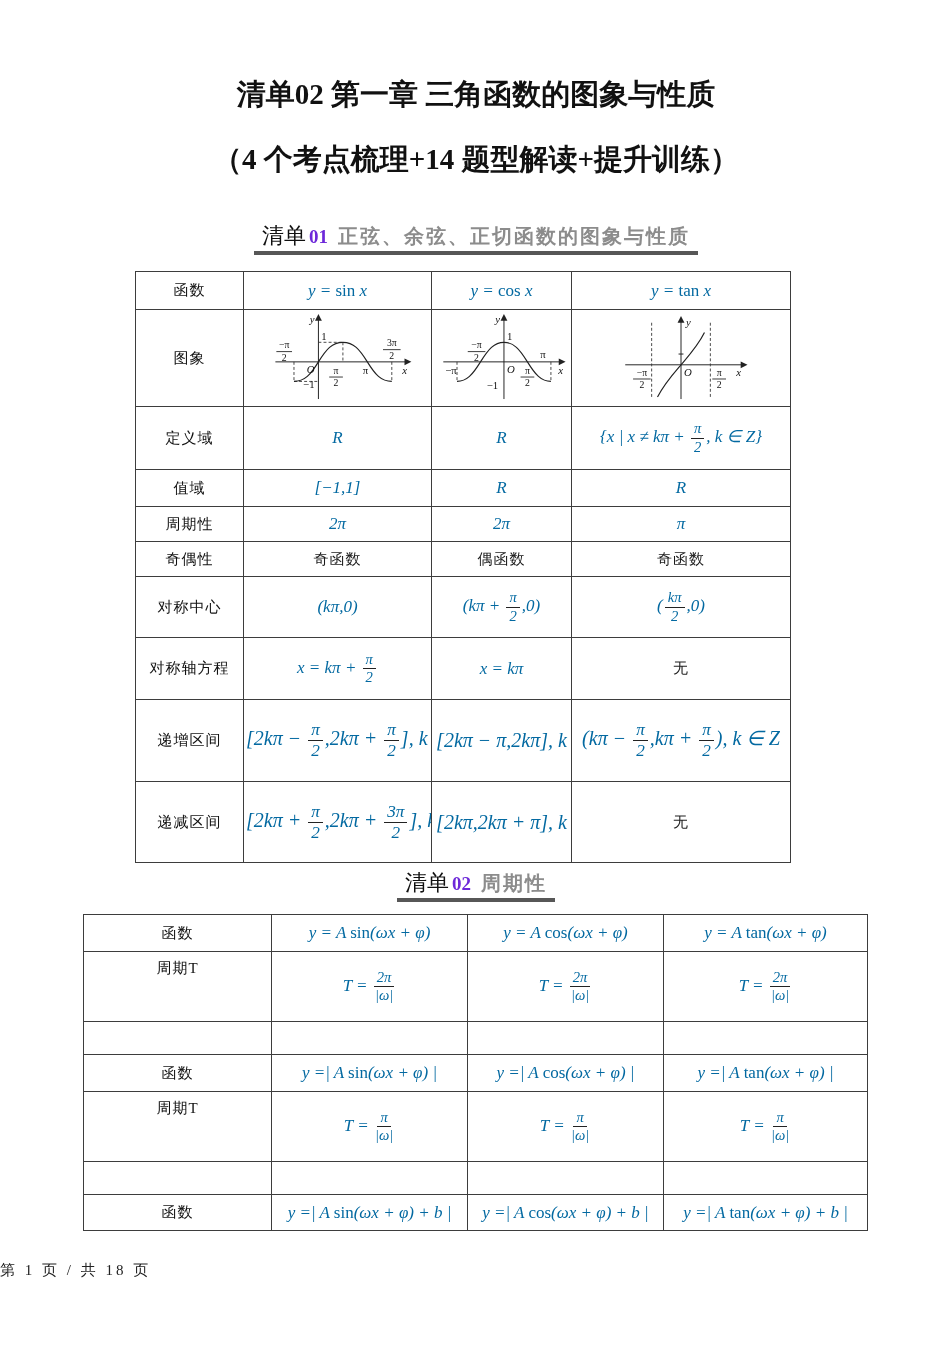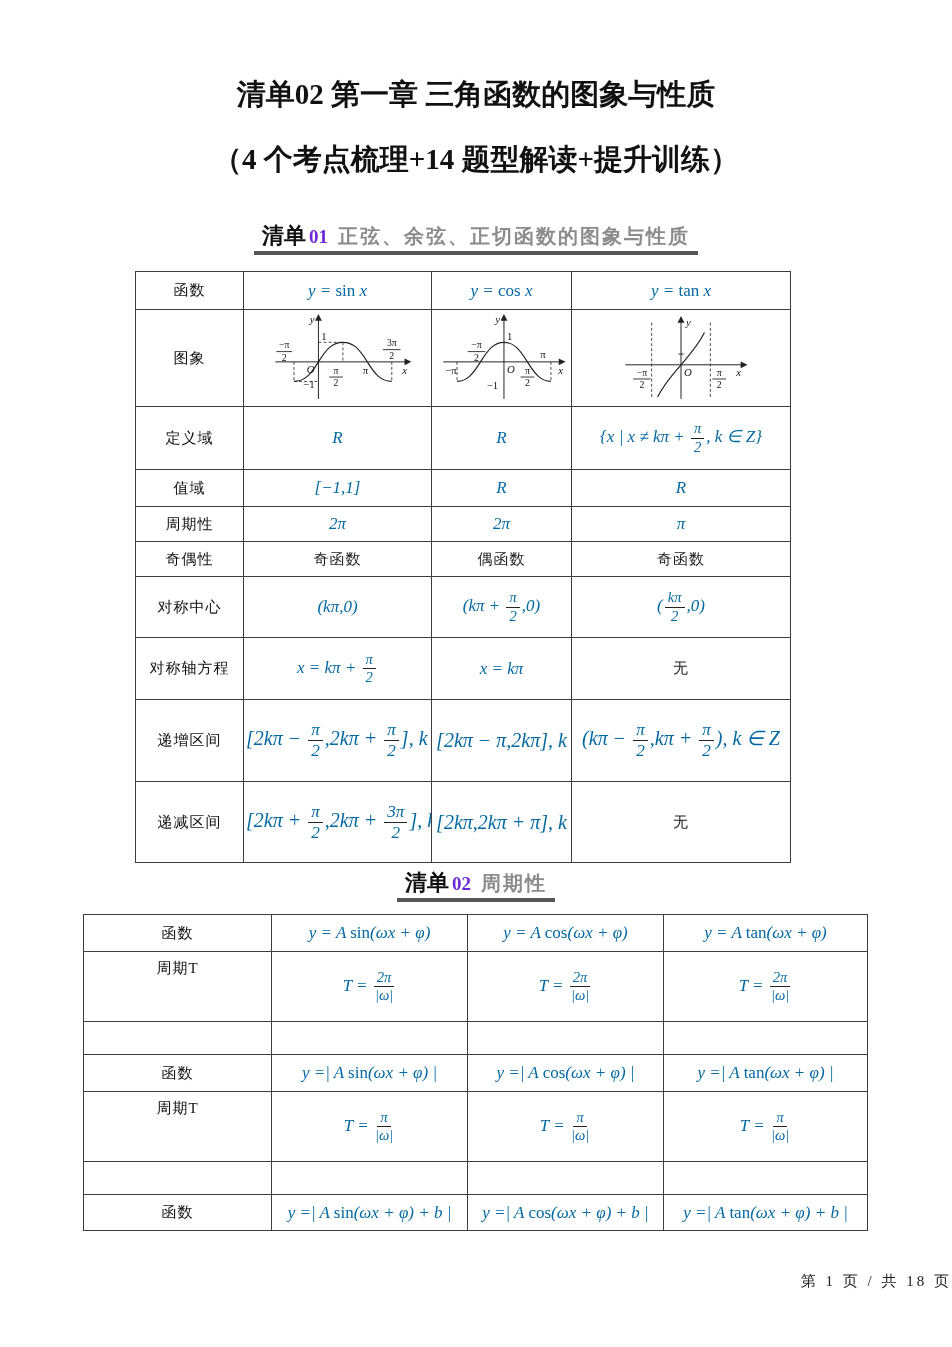--- a/index.html
+++ b/index.html
@@ -7,21 +7,21 @@
     width:952px;height:1347px;background:#ffffff;color:#1a1a1a;
     font-family:"Liberation Serif", serif;position:relative;overflow:hidden;
   }
   .title{ text-align:center;font-weight:bold;font-size:29px;line-height:1;margin:0;color:#111;}
   .t-line1{padding-top:80px;}
   .t-line2{margin-top:36px;}
 
   .section-header{text-align:center;margin-top:50px;}
   .sec2{margin-top:8px;}
   .sec-inner{display:inline-block;border-bottom:4px solid #575757;padding:0 8px 3px;line-height:1.1;}
-  .sec-prefix{font-family:"Liberation Sans", sans-serif;font-weight:bold;font-size:22px;color:#101010;}
+  .sec-prefix{font-family:"Liberation Sans", sans-serif;font-weight:normal;font-size:22px;color:#101010;}
   .sec-num{font-family:"Liberation Serif", serif;font-weight:bold;font-size:19px;color:#6d28d9;margin:0 10px 0 3px;}
   .sec-title{font-family:"Liberation Sans", sans-serif;font-weight:bold;font-size:20px;color:#8c8c8c;letter-spacing:2px;}
 
   table{border-collapse:collapse;table-layout:fixed;border-radius:11px;}
   .t1{margin:16px 0 0 135px;width:655px;}
   .t2{margin:12px 0 0 83px;width:784px;}
   td{border:1px solid #3d3d3d;text-align:center;vertical-align:middle;padding:0 2px;overflow:hidden;}
   .lbl{font-size:15px;letter-spacing:1px;color:#111;}
   .va-top{vertical-align:top;padding-top:7px;}
   .math{font-size:17px;font-style:italic;font-family:Liberation Serif, serif;color:#0369a1;}
@@ -35,21 +35,21 @@
   .graph-cell{padding:1px 0;}
   .gtxt{font-family:"Liberation Serif", serif;font-size:11px;fill:#111;}
   .gsm{font-size:10px;}
   .gi{font-style:italic;}
   .axis{stroke:#222;stroke-width:1;fill:none;}
   .curve{stroke:#222;stroke-width:1.2;fill:none;}
   .dash{stroke:#333;stroke-width:0.9;fill:none;stroke-dasharray:3,2.2;}
   .fbar{stroke:#222;stroke-width:0.9;}
   .ah{fill:#222;}
 
-  .footer{text-align:right;margin-top:41px;font-size:15px;letter-spacing:3px;color:#222;}
+  .footer{text-align:left;margin-top:30px;font-size:15px;letter-spacing:3px;color:#222;}
 </style>
 </head>
 <body>
 
 <div>
 
   <h1 class="title t-line1">清单02 第一章 三角函数的图象与性质</h1>
   <h1 class="title t-line2">（4 个考点梳理+14 题型解读+提升训练）</h1>
 
   <div class="section-header">

